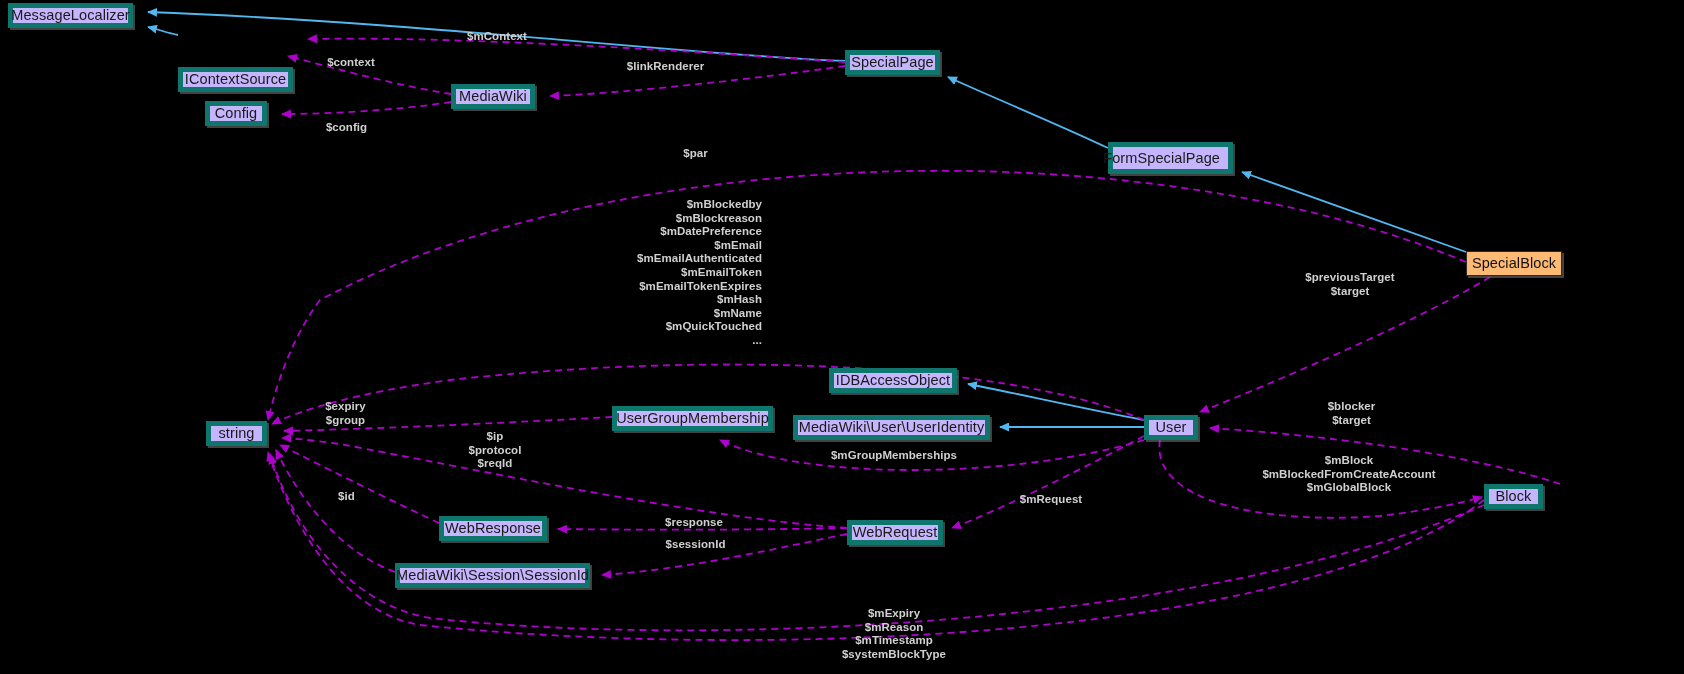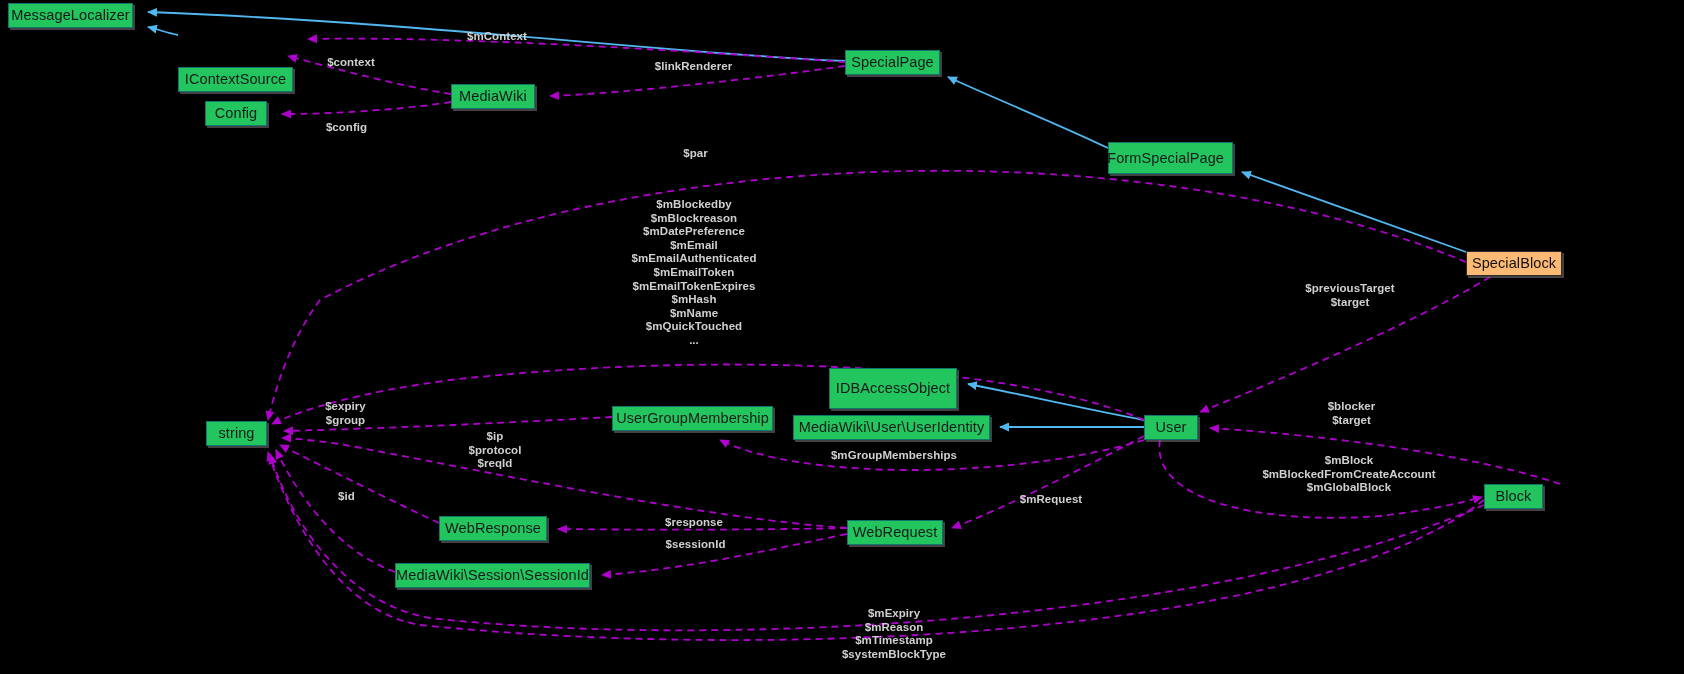--- a/index.html
+++ b/index.html
@@ -22,22 +22,22 @@
     position: absolute;
     left: 0;
     top: 0;
     width: 1684px;
     height: 674px;
     pointer-events: none;
   }
   .node {
     position: absolute;
     box-sizing: border-box;
-    background: #22c55e;
-    border: 1px solid #0f766e;
+    background: #c4b5fd;
+    border: 5px solid #0f766e;
     color: #1a1a1a;
     font-size: 14.5px;
     line-height: 1;
     display: flex;
     align-items: center;
     justify-content: center;
     white-space: nowrap;
     padding: 0 8px;
     box-shadow: 2px 2px 0 rgba(120,120,120,0.55);
     letter-spacing: 0.1px;
@@ -154,21 +154,21 @@
     </div>
 
   <div class="node" style="left:1108px; top:142px; width:125px; height:32px;justify-content:flex-end;">
       <span>FormSpecialPage</span>
     </div>
 
   <div class="node focus" style="left:1466px; top:251px; width:96px;  height:25px;">
       <span>SpecialBlock</span>
     </div>
 
-  <div class="node" style="left:829px; top:368px; width:128px; height:41px;">
+  <div class="node" style="left:829px; top:368px; width:128px; height:25px;">
       <span>IDBAccessObject</span>
     </div>
 
   <div class="node" style="left:612px; top:406px; width:161px; height:25px;">
       <span>UserGroupMembership</span>
     </div>
 
   <div class="node" style="left:793px; top:415px; width:197px; height:25px;">
       <span>MediaWiki\User\UserIdentity</span>
     </div>
@@ -194,29 +194,29 @@
     </div>
 
   <div class="node" style="left:395px; top:563px; width:195px; height:25px;">
       <span>MediaWiki\Session\SessionId</span>
     </div>
 
   <div class="edge-label" style="left:459px; top:30px; width:76px;"><span>$mContext</span></div>
 
   <div class="edge-label" style="left:317px; top:56px; width:68px;"><span>$context</span></div>
 
-  <div class="edge-label" style="left:644px; top:60px; width:99px;"><span>$linkRenderer</span></div>
+  <div class="edge-label" style="left:616px; top:60px; width:99px;"><span>$linkRenderer</span></div>
 
   <div class="edge-label" style="left:318px; top:98px; width:57px;margin-top:23px;"><span>$config</span></div>
 
   <div class="edge-label" style="left:679px; top:147px; width:33px;"><span>$par</span></div>
 
-  <div class="edge-label multi" style="left:626px; top:198px; width:136px;"><span>$mBlockedby<br>$mBlockreason<br>$mDatePreference<br>$mEmail<br>$mEmailAuthenticated<br>$mEmailToken<br>$mEmailTokenExpires<br>$mHash<br>$mName<br>$mQuickTouched<br>...</span></div>
-
-  <div class="edge-label multi" style="left:1303px; top:271px; width:94px;margin-top:11px;"><span>$previousTarget<br>$target</span></div>
+  <div class="edge-label multi" style="left:626px; top:198px; width:136px;text-align:right;"><span>$mBlockedby<br>$mBlockreason<br>$mDatePreference<br>$mEmail<br>$mEmailAuthenticated<br>$mEmailToken<br>$mEmailTokenExpires<br>$mHash<br>$mName<br>$mQuickTouched<br>...</span></div>
+
+  <div class="edge-label multi" style="left:1303px; top:271px; width:94px;"><span>$previousTarget<br>$target</span></div>
 
   <div class="edge-label multi" style="left:321px; top:400px; width:49px;"><span>$expiry<br>$group</span></div>
 
   <div class="edge-label multi" style="left:1320px; top:400px; width:63px;"><span>$blocker<br>$target</span></div>
 
   <div class="edge-label multi" style="left:467px; top:430px; width:56px;"><span>$ip<br>$protocol<br>$reqId</span></div>
 
   <div class="edge-label" style="left:823px; top:449px; width:142px;"><span>$mGroupMemberships</span></div>
 
   <div class="edge-label multi" style="left:1253px; top:454px; width:192px;"><span>$mBlock<br>$mBlockedFromCreateAccount<br>$mGlobalBlock</span></div>

